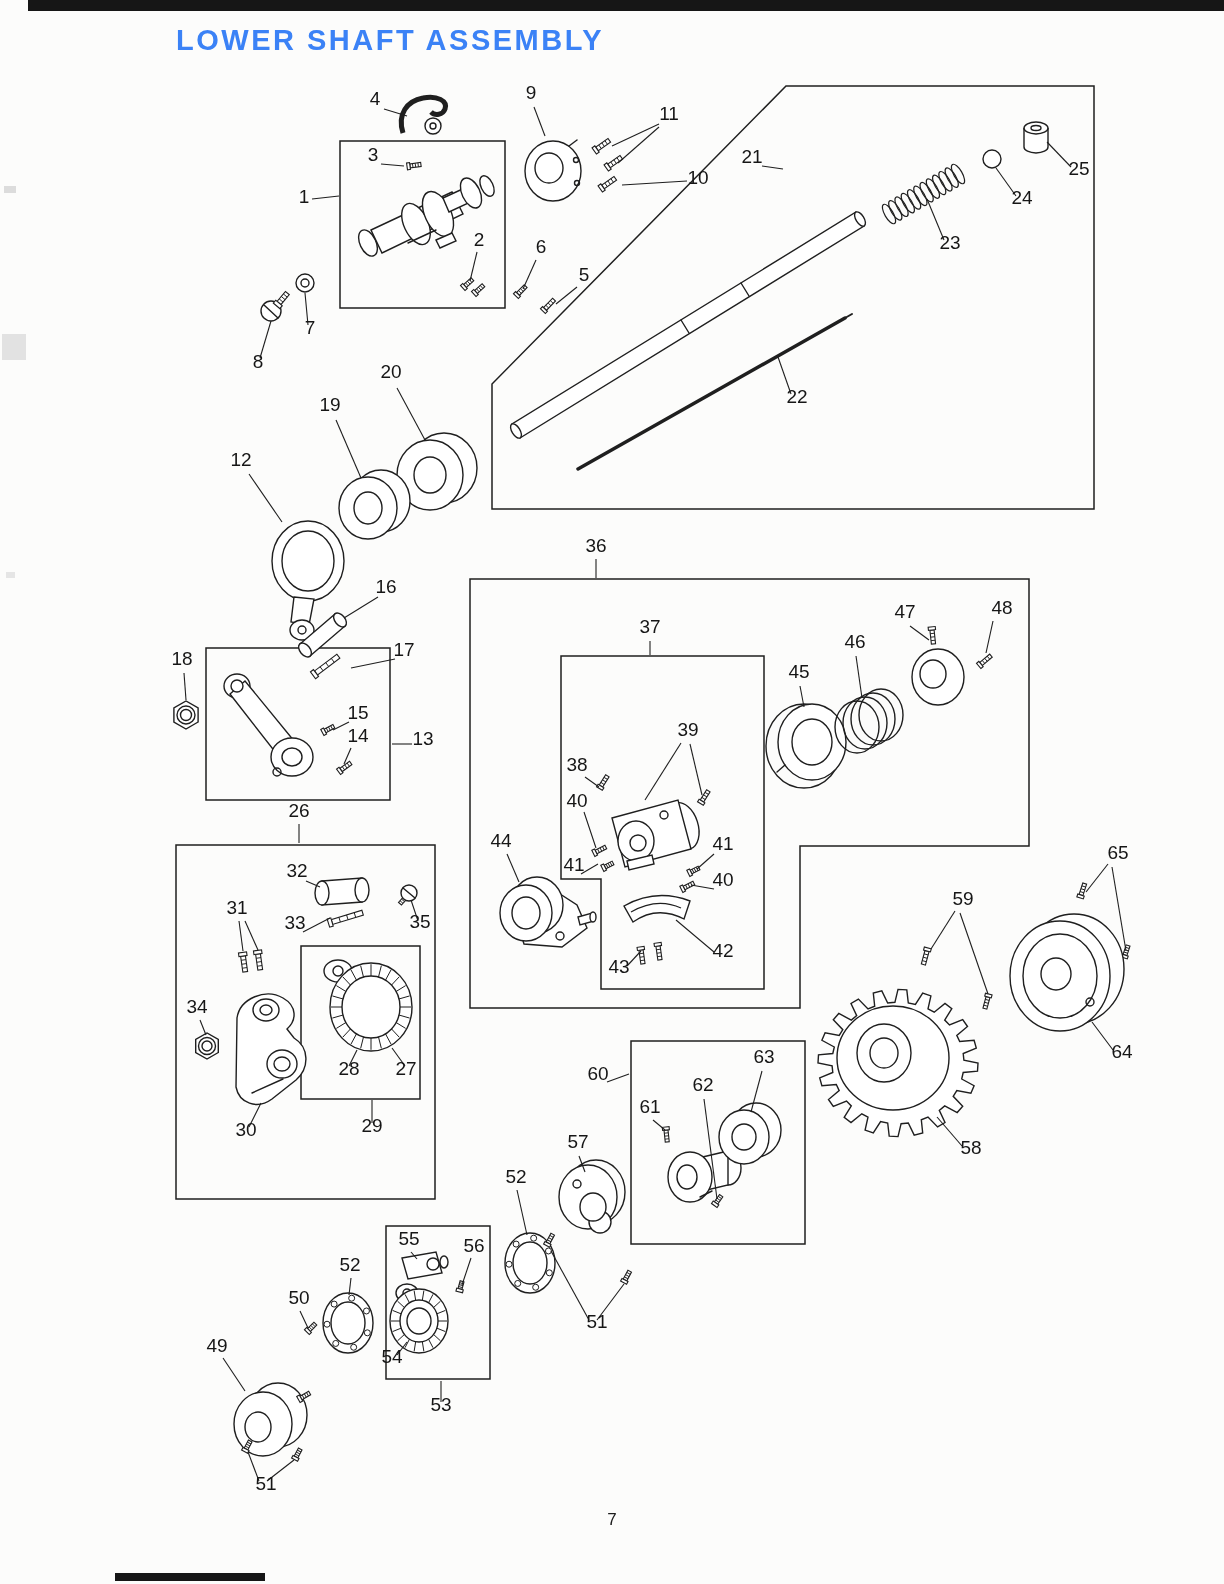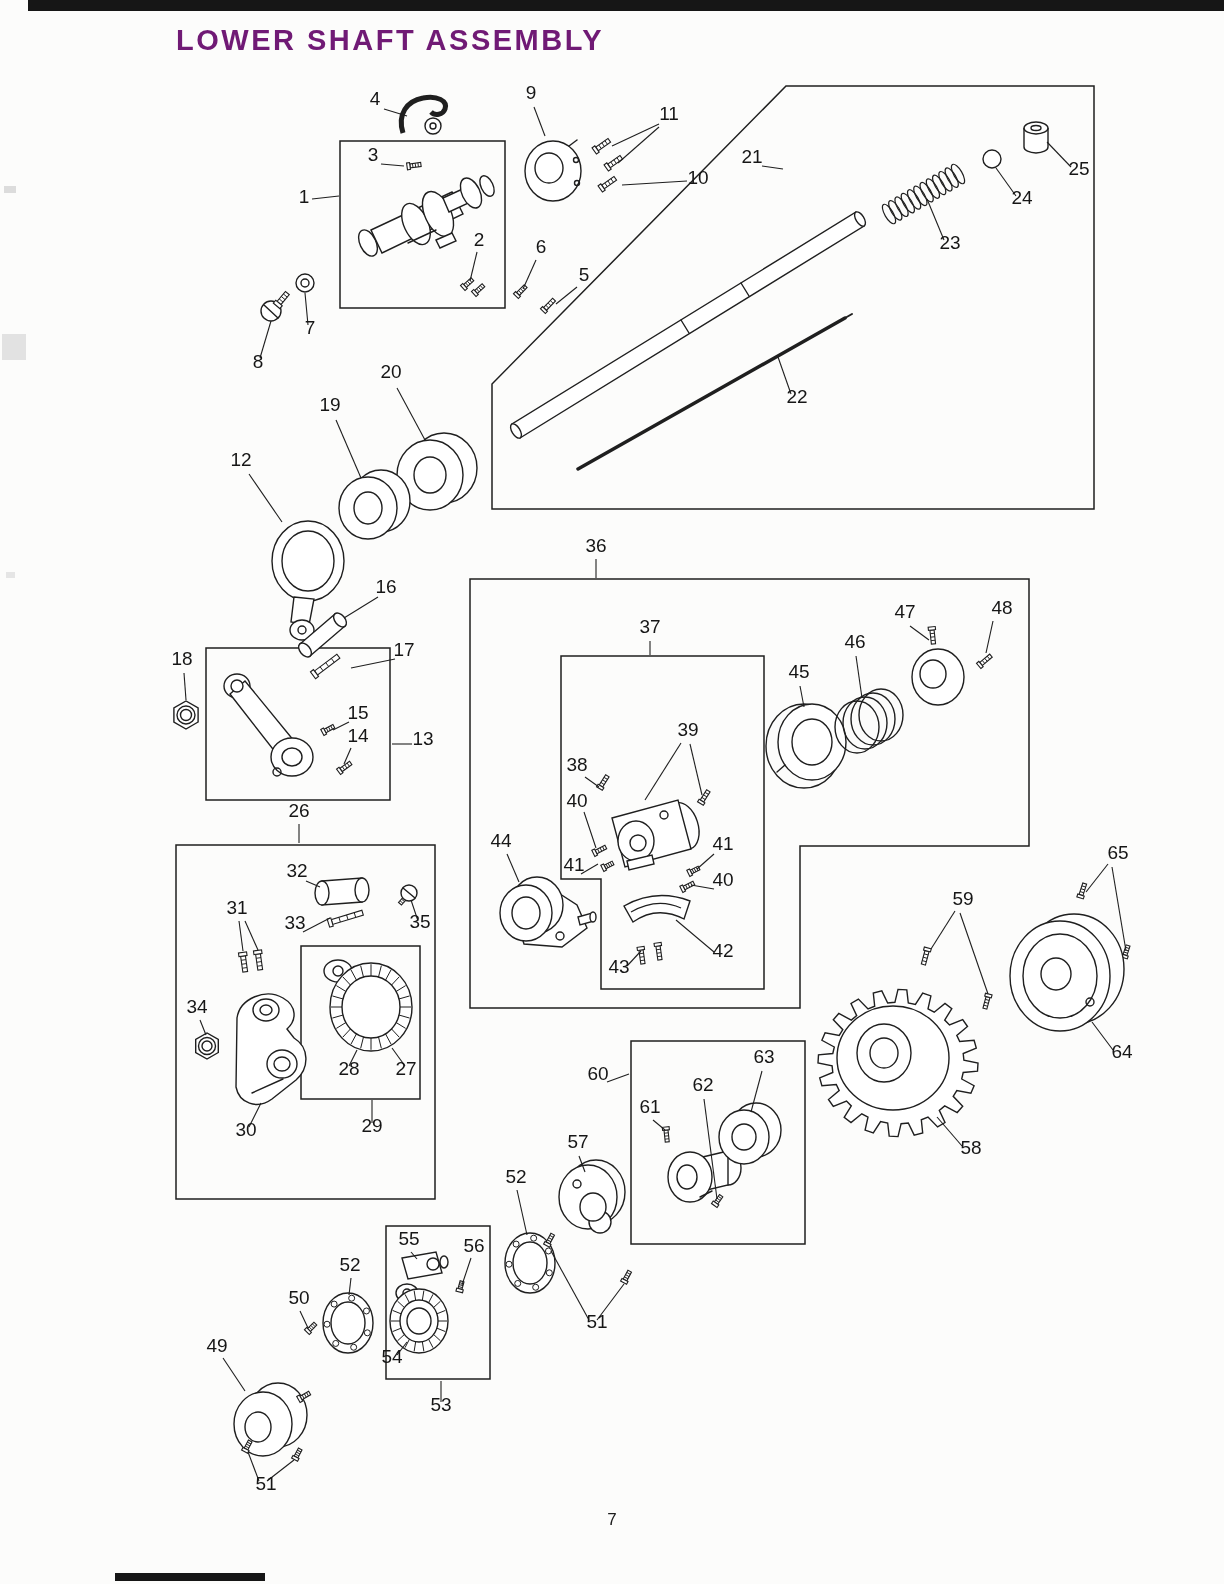--- a/index.html
+++ b/index.html
@@ -1,19 +1,19 @@
 <!DOCTYPE html>
 <html><head>
 <meta charset="utf-8">
 <style>
   html,body{margin:0;padding:0;background:#e9e9e9;}
   .page{position:relative;width:1224px;height:1584px;background:#fcfcfb;overflow:hidden;
         font-family:"Liberation Sans",sans-serif;}
   .title{position:absolute;left:176px;top:24px;margin:0;font-size:29px;font-weight:700;
-         letter-spacing:2.5px;color:#701a75;z-index:3;font-family:"Liberation Sans",sans-serif;}
+         letter-spacing:2.5px;color:#3b82f6;z-index:3;font-family:"Liberation Sans",sans-serif;}
   .page-number{position:absolute;left:0;top:1510px;width:100%;text-align:center;
          font-size:17px;color:#1c1c1c;z-index:3;}
   svg{position:absolute;left:0;top:0;z-index:2;}
   svg text{font-family:"Liberation Sans",sans-serif;}
 </style>
 </head>
 <body>
 
 <div class="page">
   <h1 class="title">LOWER SHAFT ASSEMBLY</h1>

